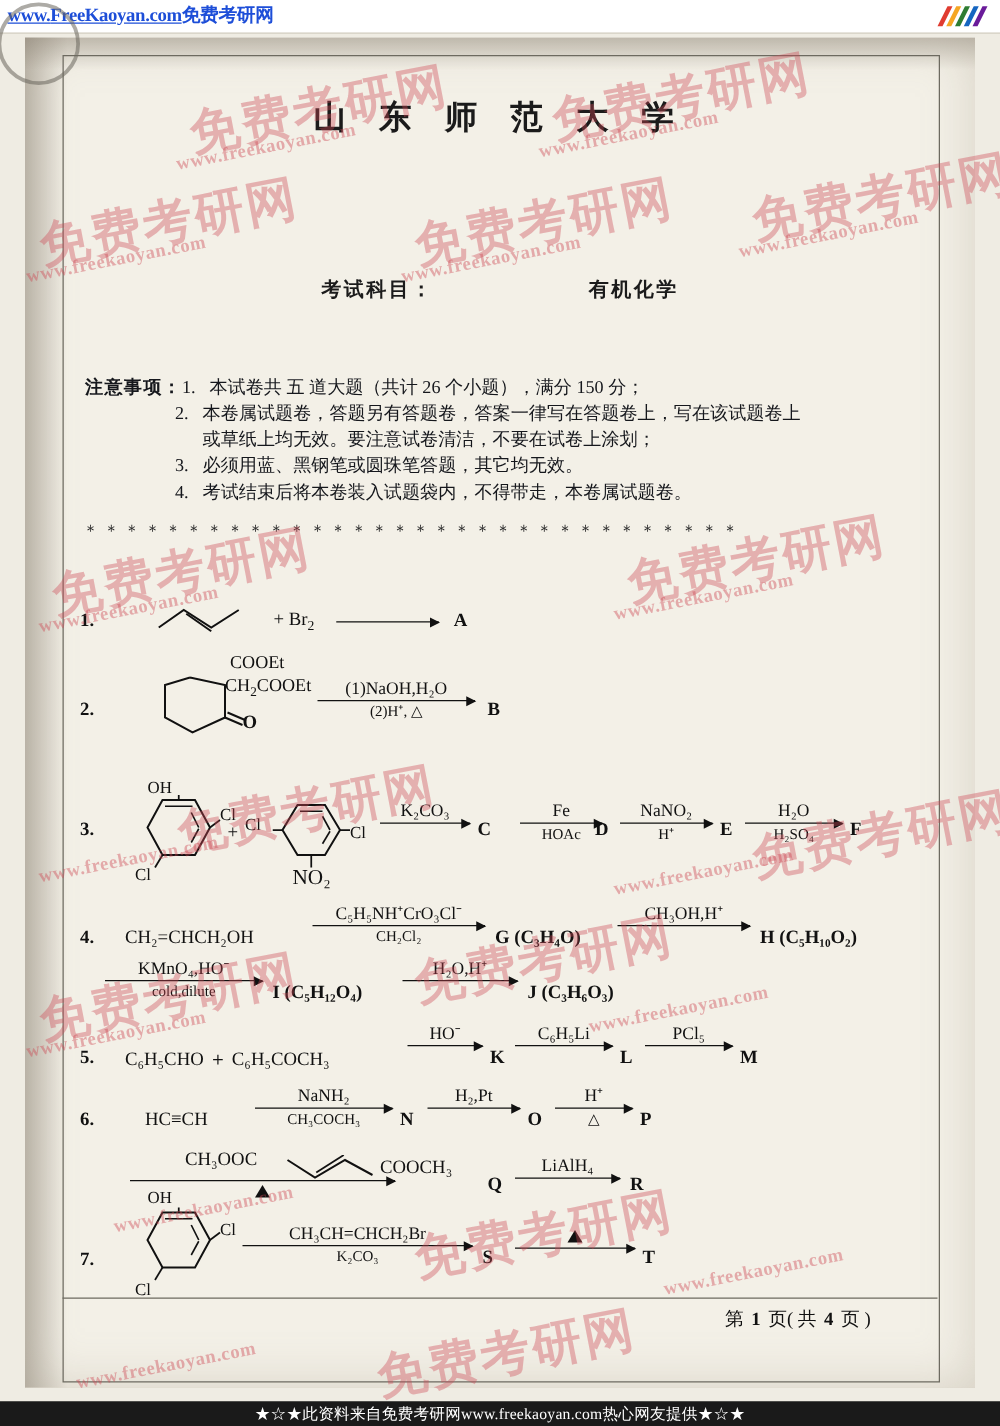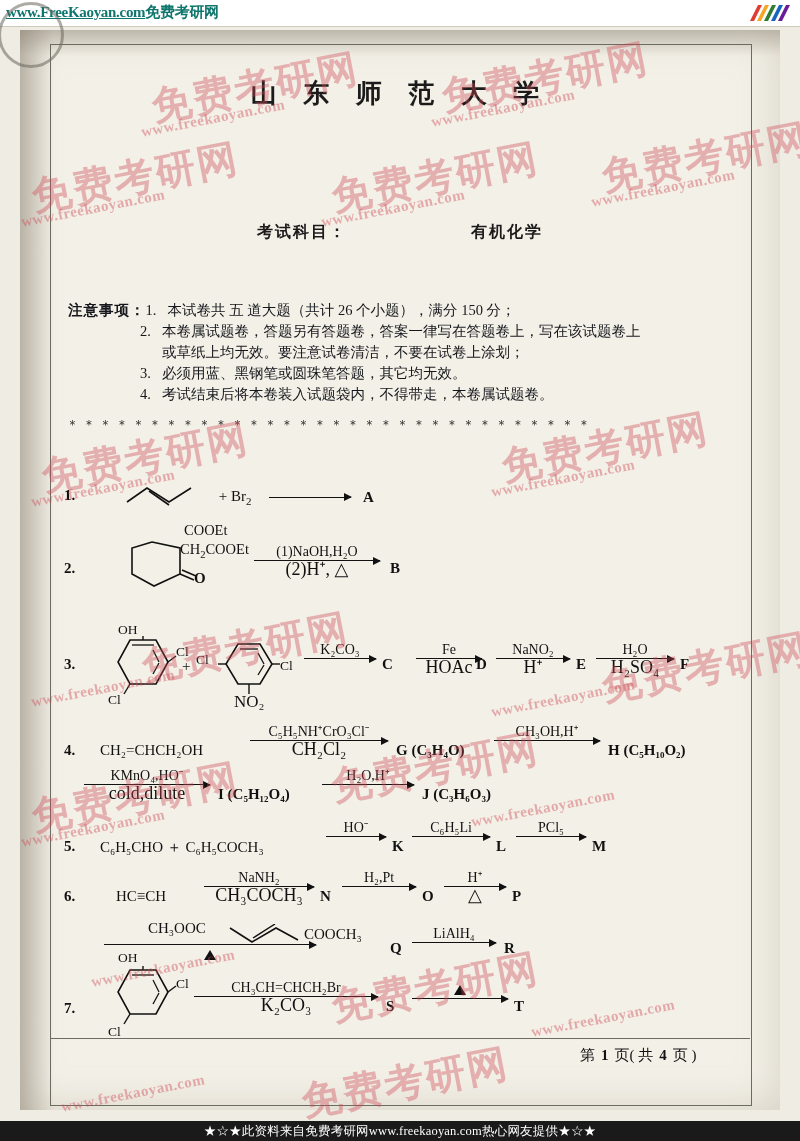--- a/index.html
+++ b/index.html
@@ -22,21 +22,21 @@
     width: 800px; height: 26px;
     background: #ffffff;
     border-bottom: 1px solid #cfcabb;
   }
   #brand-text {
     position: absolute;
     left: 6px; top: 3px;
     font-family: "Liberation Serif", serif;
     font-size: 15px;
     font-weight: bold;
-    color: #0f766e;
+    color: #1d4ed8;
     letter-spacing: -0.3px;
     white-space: nowrap;
   }
   #brand-text .u { text-decoration: underline; }
   #brand-logo {
     position: absolute;
     right: 8px; top: 3px;
     width: 44px; height: 20px;
     overflow: hidden;
     border-radius: 2px;
@@ -164,21 +164,21 @@
   }
   .arrow .above {
     display: block;
     font-size: 14px;
     line-height: 15px;
     white-space: nowrap;
     margin-bottom: 1px;
   }
   .arrow .below {
     display: block;
-    font-size: 18px;
+    font-size: 12px;
     line-height: 15px;
     white-space: nowrap;
     margin-top: 1px;
   }
 
   .tri {
     display: inline-block;
     width: 0; height: 0;
     border-left: 6px solid transparent;
     border-right: 6px solid transparent;

